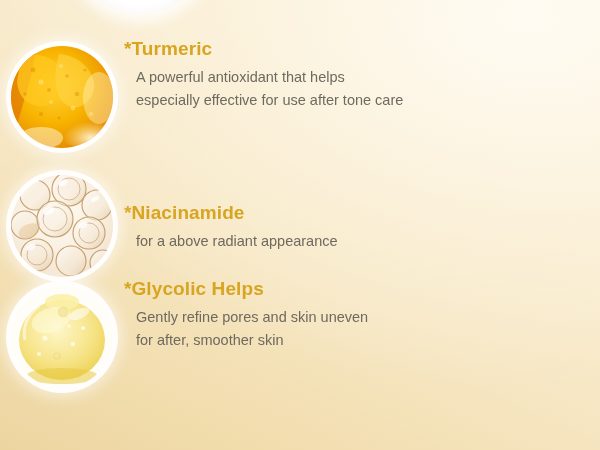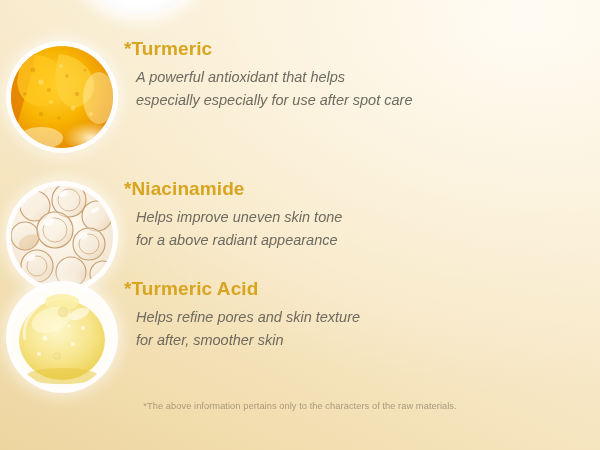--- a/index.html
+++ b/index.html
@@ -45,21 +45,21 @@
   }
 
   .ingredient-row {
     position: absolute;
     left: 0;
     width: 600px;
     display: flex;
     align-items: flex-start;
   }
   #row-0 { top: 35px; }
-  #row-1 { top: 175px; }
+  #row-1 { top: 164px; align-items: center; }
   #row-2 { top: 275px; }
 
   .thumb-wrap {
     position: relative;
     width: 124px;
     min-width: 124px;
     height: 124px;
     display: flex;
     align-items: center;
     justify-content: center;
@@ -93,21 +93,21 @@
     white-space: nowrap;
   }
 
   .ingredient-desc {
     font-size: 14.5px;
     color: #6E6A60;
     line-height: 1.62;
     margin: 0;
     padding-left: 12px;
   }
-  .ingredient-desc .line { display: block; white-space: nowrap; font-style: italic; }
+  .ingredient-desc .line { display: block; white-space: nowrap; }
 
   #footnote {
     position: absolute;
     left: 0;
     top: 401px;
     width: 600px;
     text-align: center;
     font-size: 9.3px;
     color: #AA9A7C;
     letter-spacing: 0.05px;
@@ -161,21 +161,21 @@
                 <circle cx="40" cy="56" r="1.8"></circle>
               <circle cx="80" cy="68" r="2"></circle>
             </g>
           </svg>
         </div>
       </div>
       <div class="ingredient-text">
         <p class="ingredient-name">*Turmeric</p>
         <p class="ingredient-desc">
           <span class="line">A powerful antioxidant that helps</span>
-          <span class="line">especially especially for use after spot care</span>
+          <span class="line">especially effective for use after tone care</span>
         </p>
       </div>
     </div>
 
     <div class="ingredient-row" id="row-1">
       <div class="thumb-wrap">
         <div class="thumb">
           <svg viewBox="0 0 102 102" xmlns="http://www.w3.org/2000/svg" aria-hidden="true">
             <defs>
               <radialGradient id="ng1" cx="45%" cy="35%" r="78%">
@@ -215,21 +215,20 @@
               <ellipse cx="84" cy="24" rx="4.4" ry="2.3" transform="rotate(-26 84 24)"></ellipse>
             </g>
             <g fill="#D9B versus" opacity="0"></g>
             <ellipse cx="18" cy="56" rx="11" ry="7" fill="#E2C191" opacity="0.45" transform="rotate(-25 18 56)"></ellipse>
           </svg>
         </div>
       </div>
       <div class="ingredient-text">
         <p class="ingredient-name">*Niacinamide</p>
         <p class="ingredient-desc">
-          <span class="line">Helps improve uneven skin tone</span>
           <span class="line">for a above radiant appearance</span>
         </p>
       </div>
     </div>
 
     <div class="ingredient-row" id="row-2">
       <div class="thumb-wrap">
         <div class="thumb">
           <svg viewBox="0 0 102 102" xmlns="http://www.w3.org/2000/svg" aria-hidden="true">
             <defs>
@@ -256,25 +255,24 @@
             </g>
             <g fill="#E3C23A" opacity="0.35">
               <circle cx="52" cy="26" r="5.2"></circle>
                 <circle cx="46" cy="70" r="3.6"></circle>
             </g>
             <path d="M14 54 Q10 34 28 20" fill="none" stroke="#FFFFFF" stroke-width="3" opacity="0.55"></path>
           </svg>
         </div>
       </div>
       <div class="ingredient-text">
-        <p class="ingredient-name">*Turmeric Acid</p>
+        <p class="ingredient-name">*Glycolic Helps</p>
         <p class="ingredient-desc">
-          <span class="line">Helps refine pores and skin texture</span>
+          <span class="line">Gently refine pores and skin uneven</span>
           <span class="line">for after, smoother skin</span>
         </p>
       </div>
     </div>
 
   </div>
 
-  <div id="footnote">*The above information pertains only to the characters of the raw materials.</div>
 
 </div>
 
 </body></html>

